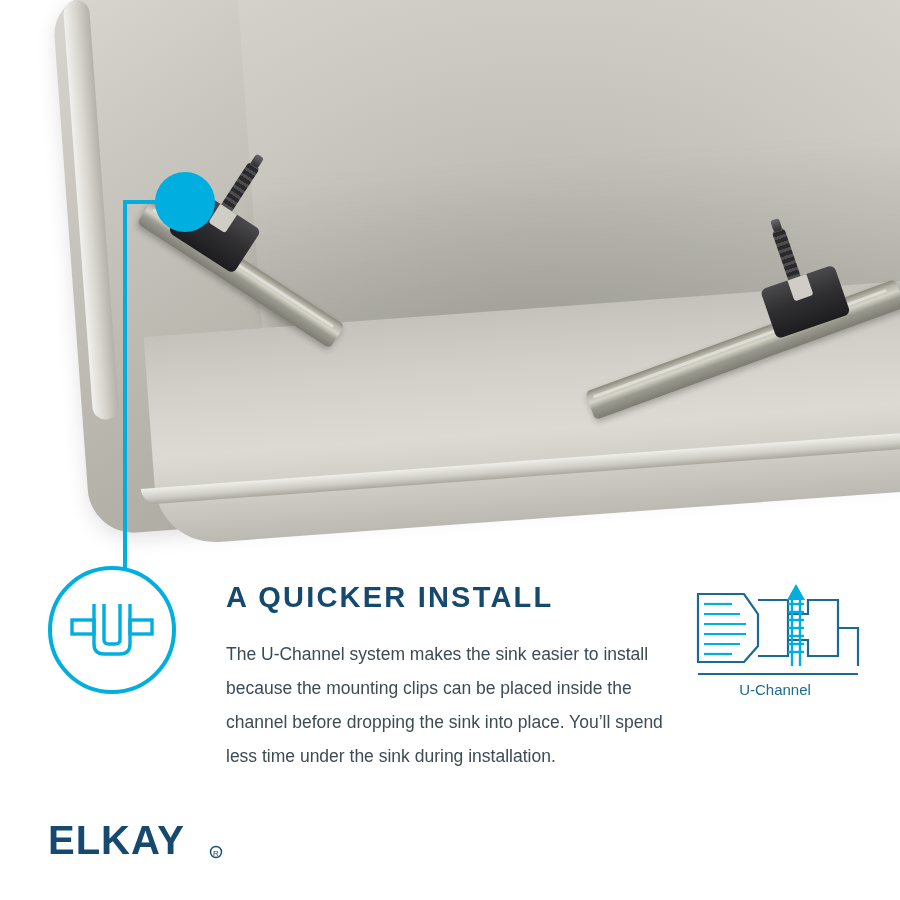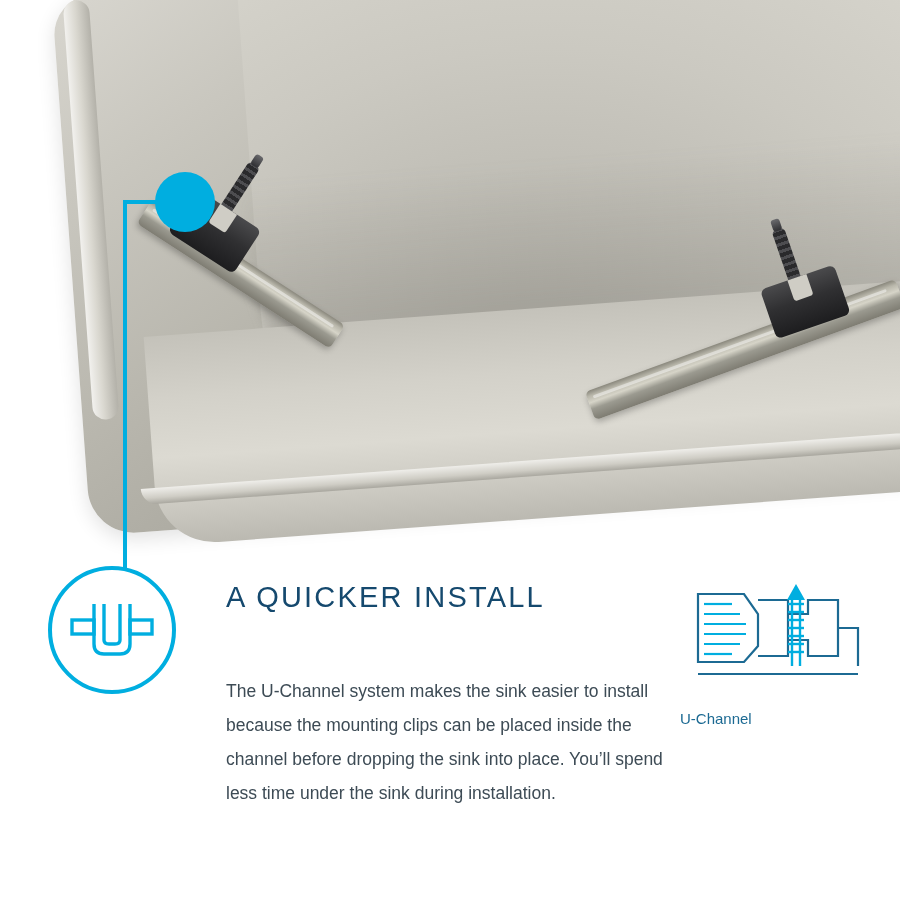--- a/index.html
+++ b/index.html
@@ -208,40 +208,40 @@
   }
 
   
   #headline {
     position: absolute;
     left: 226px;
     top: 578px;
     width: 470px;
     color: #15496E;
     font-size: 29px;
-    font-weight: normal;
+    font-weight: bold;
     letter-spacing: 2.2px;
     line-height: 38px;
   }
   #body-copy {
     position: absolute;
     left: 226px;
-    top: 674px;
+    top: 637px;
     width: 470px;
     color: #3d4b55;
     font-size: 17.5px;
     line-height: 34px;
   }
 
   #uchannel-caption {
     position: absolute;
     left: 680px;
-    top: 710px;
+    top: 681px;
     width: 190px;
-    text-align: left;
+    text-align: center;
     color: #1c6a93;
     font-size: 15px;
   }
   #uchannel-figure {
     position: absolute;
     left: 688px;
     top: 570px;
     width: 180px;
     height: 140px;
   }
@@ -341,14 +341,21 @@
         <path d="M100 58 L116 58"></path>
         <path d="M100 66 L116 66"></path>
         <path d="M100 74 L116 74"></path>
         <path d="M100 82 L116 82"></path>
       </g>
       <path d="M108 14 L117 30 L99 30 Z" fill="#00AEE0"></path>
     </svg>
   </div>
   <div id="uchannel-caption">U-Channel</div>
 
+  <div id="logo">
+    <svg width="200" height="44" viewBox="0 0 200 44" aria-hidden="true">
+      <text x="0" y="32" font-family="Liberation Sans, sans-serif" font-size="40" font-weight="bold" fill="#15496E" letter-spacing="1">ELKAY</text>
+      <circle cx="168" cy="30" r="5.5" fill="none" stroke="#15496E" stroke-width="1.4"></circle>
+      <text x="165" y="34" font-family="Liberation Sans, sans-serif" font-size="8" fill="#15496E">R</text>
+    </svg>
+  </div>
 
 </div>
 
 </body></html>

